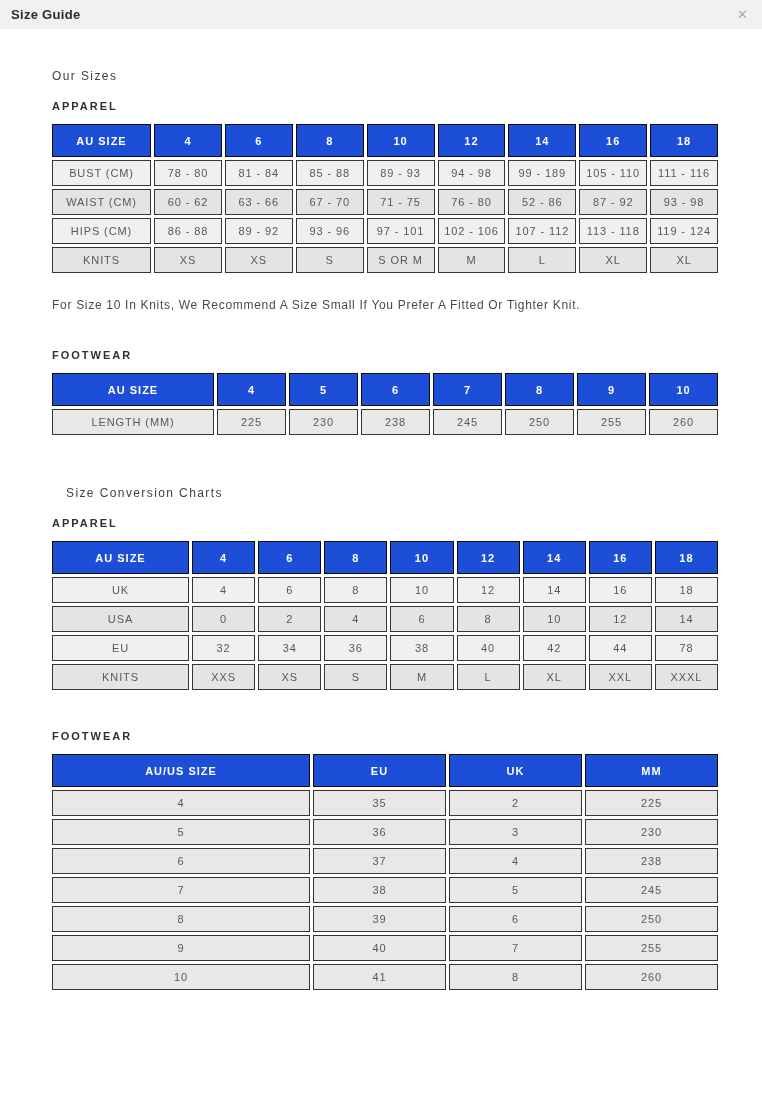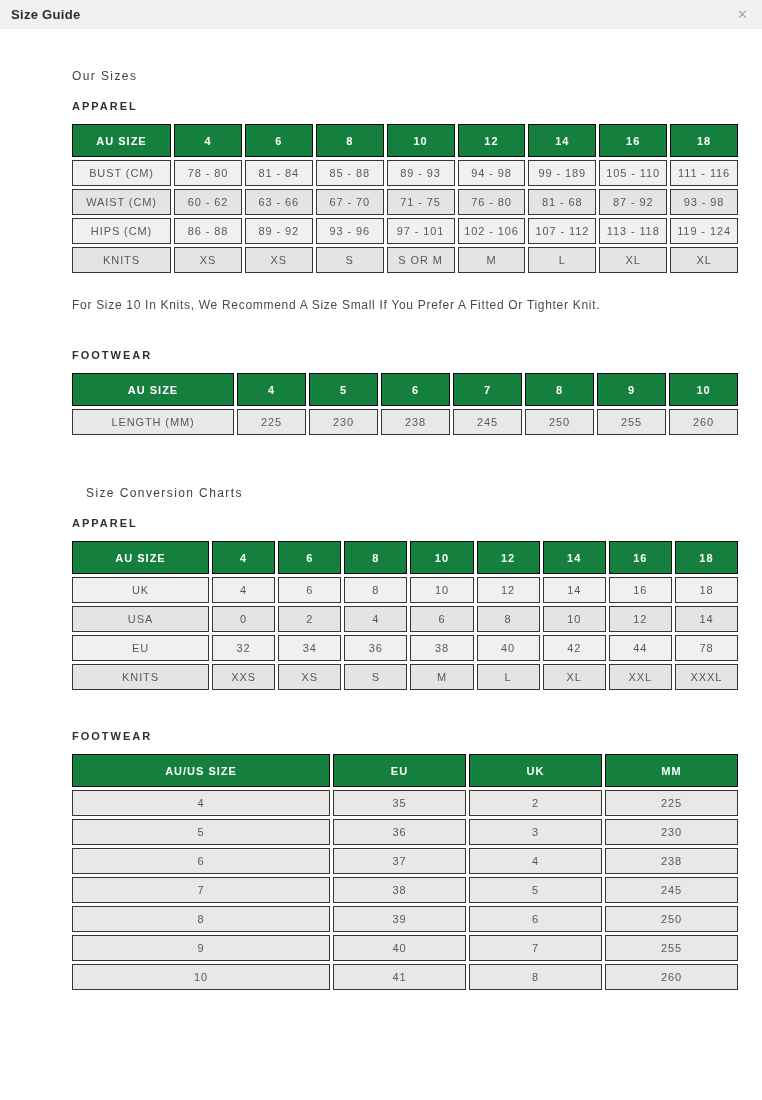--- a/index.html
+++ b/index.html
@@ -27,21 +27,21 @@
     letter-spacing: 0.3px;
   }
   .titlebar .close {
     font-size: 13px;
     color: #a9a7a4;
     cursor: pointer;
     line-height: 1;
     padding: 2px 3px;
   }
 
-  .content { padding: 0 72px; }
+  .content { padding: 0 52px; }
 
   .section-title {
     margin-top: 40px;
     font-size: 12px;
     letter-spacing: 1.4px;
     color: #44423f;
   }
   .group-label {
     margin-top: 17px;
     font-size: 11px;
@@ -61,21 +61,21 @@
   
   table.size-table {
     margin-top: 9px;
     margin-left: -3px;
     width: 672px;
     border-collapse: separate;
     border-spacing: 3px;
     table-layout: fixed;
   }
   table.size-table th {
-    background: #15803d;
+    background: #1d4ed8;
     color: #ffffff;
     font-size: 11px;
     font-weight: bold;
     letter-spacing: 1px;
     height: 33px;
     text-align: center;
     border: 1px solid #0d0d0d;
   }
   table.size-table td {
     border: 1px solid #383633;
@@ -137,21 +137,21 @@
           <td>105 - 110</td>
           <td>111 - 116</td>
         </tr>
         <tr>
           <td>WAIST (CM)</td>
           <td>60 - 62</td>
           <td>63 - 66</td>
           <td>67 - 70</td>
           <td>71 - 75</td>
           <td>76 - 80</td>
-          <td>81 - 68</td>
+          <td>52 - 86</td>
           <td>87 - 92</td>
           <td>93 - 98</td>
         </tr>
         <tr>
           <td>HIPS (CM)</td>
           <td>86 - 88</td>
           <td>89 - 92</td>
           <td>93 - 96</td>
           <td>97 - 101</td>
           <td>102 - 106</td>

